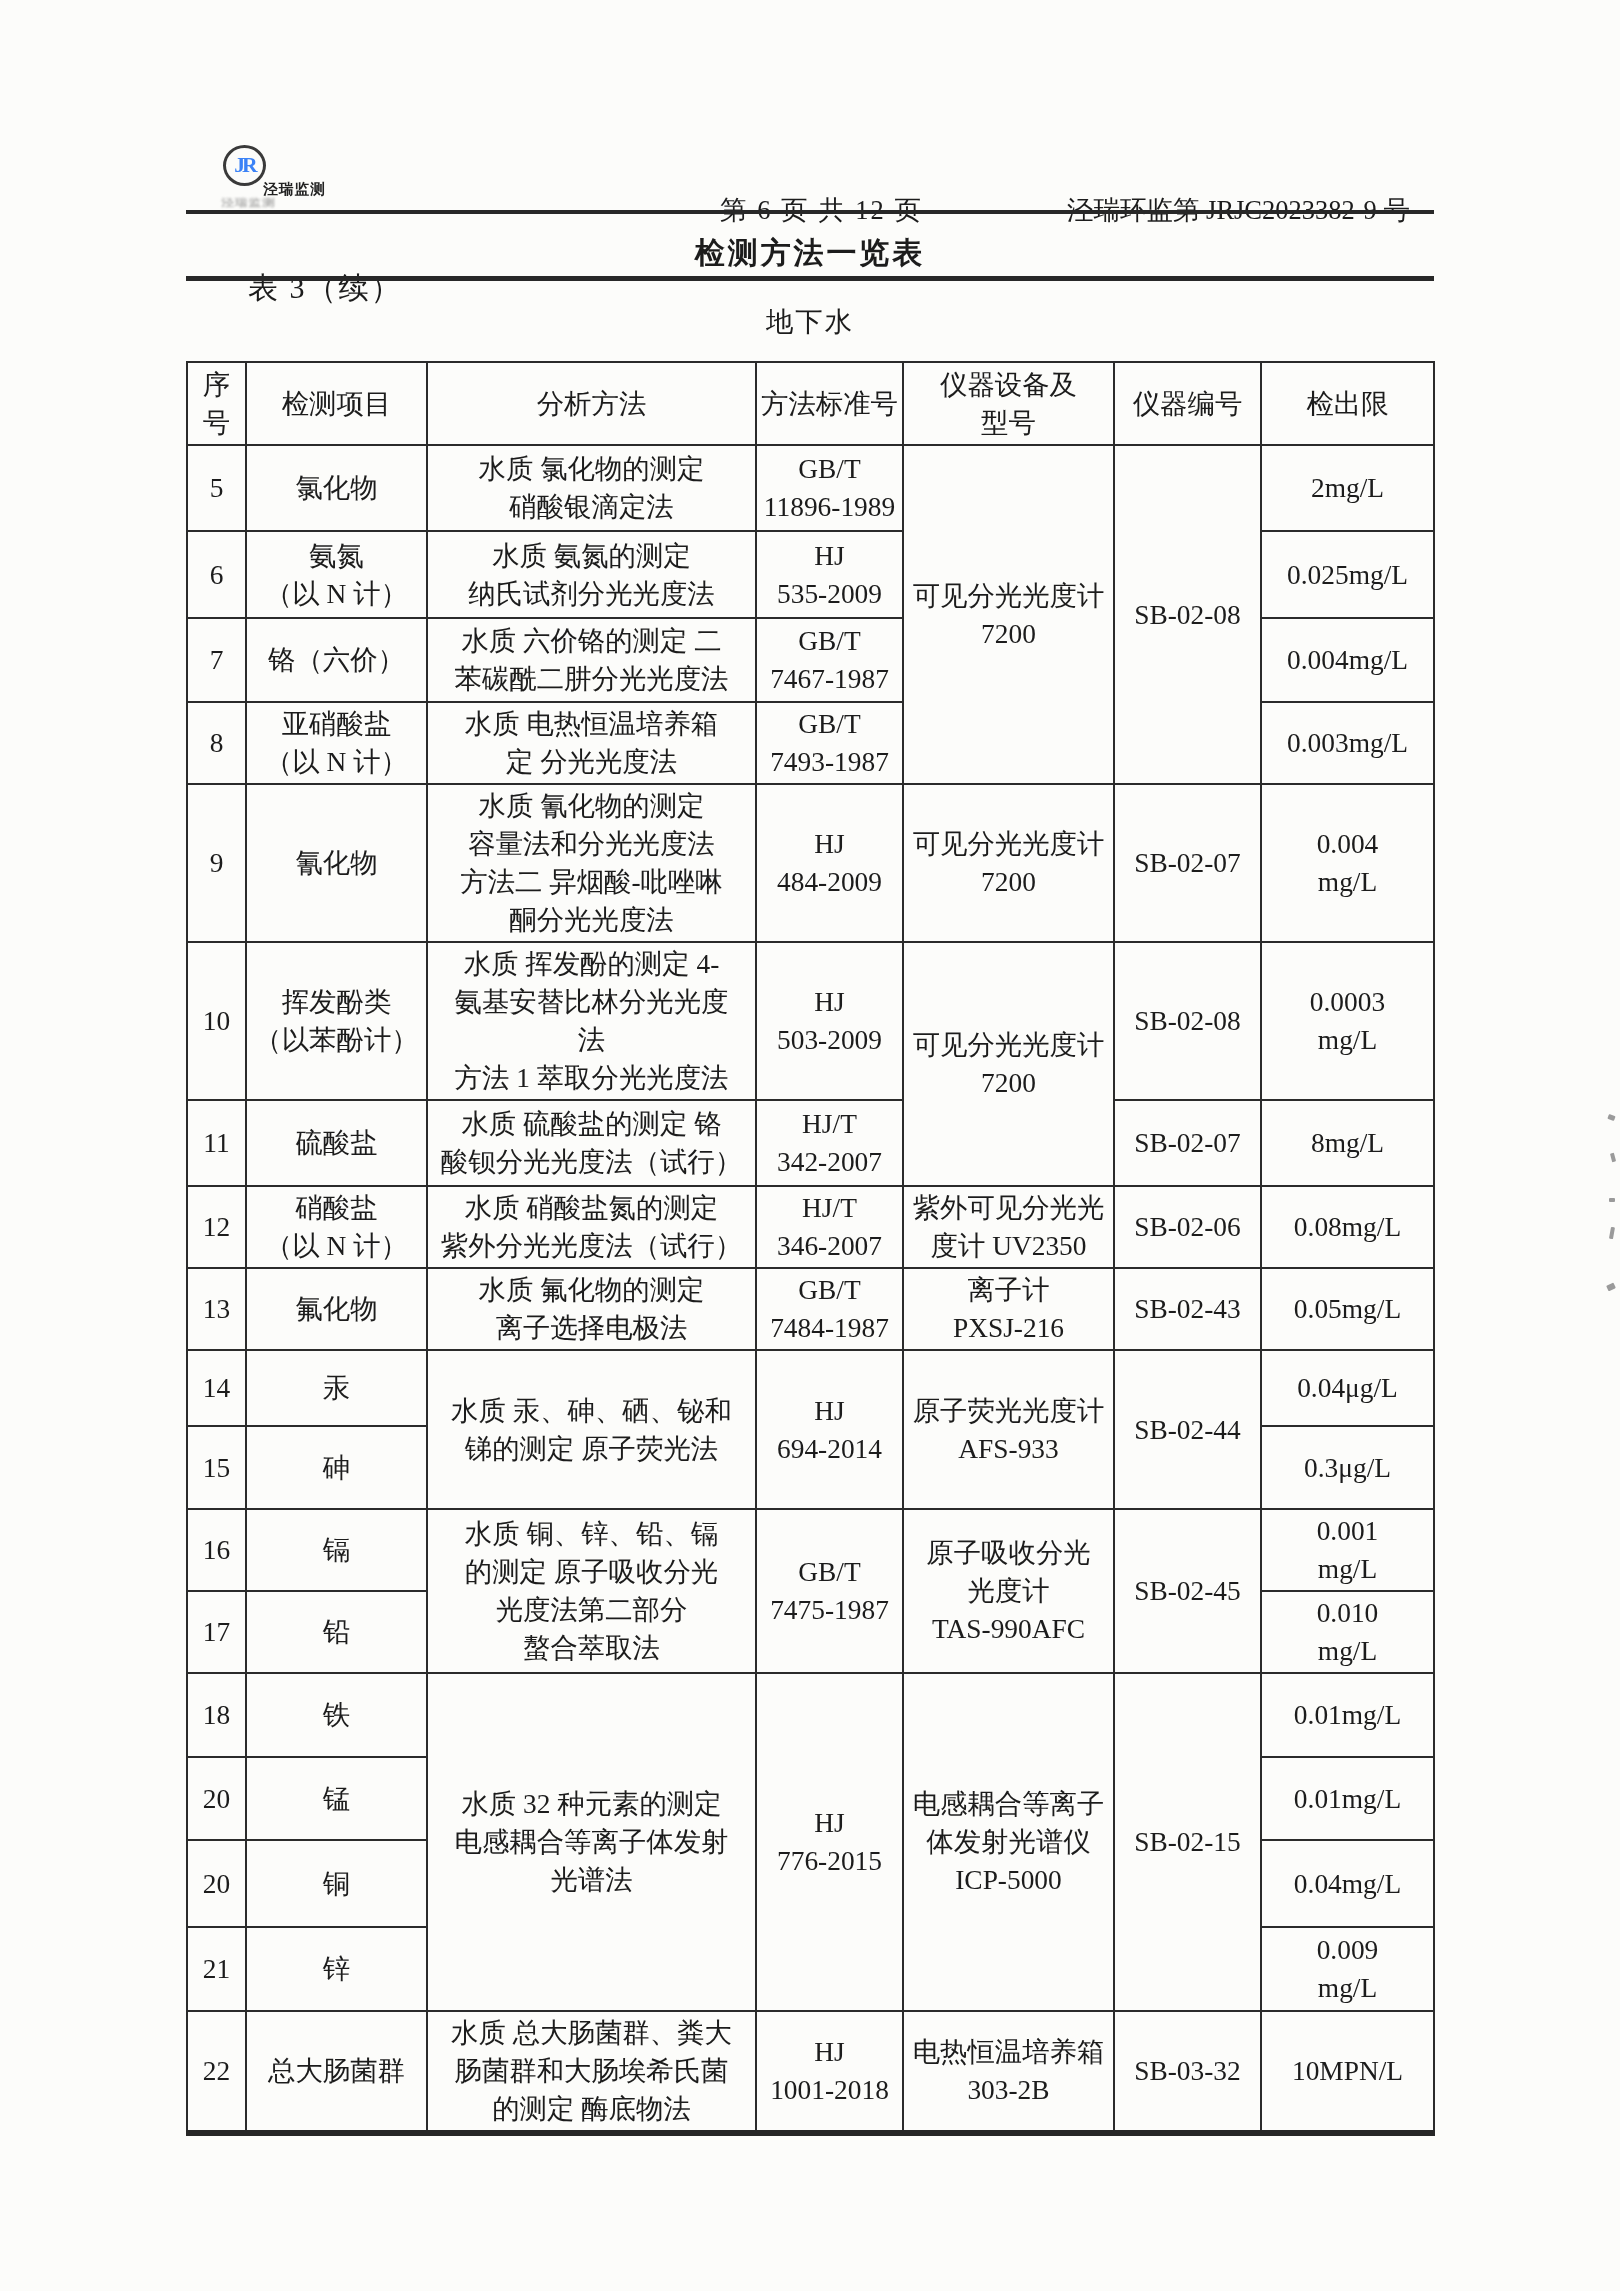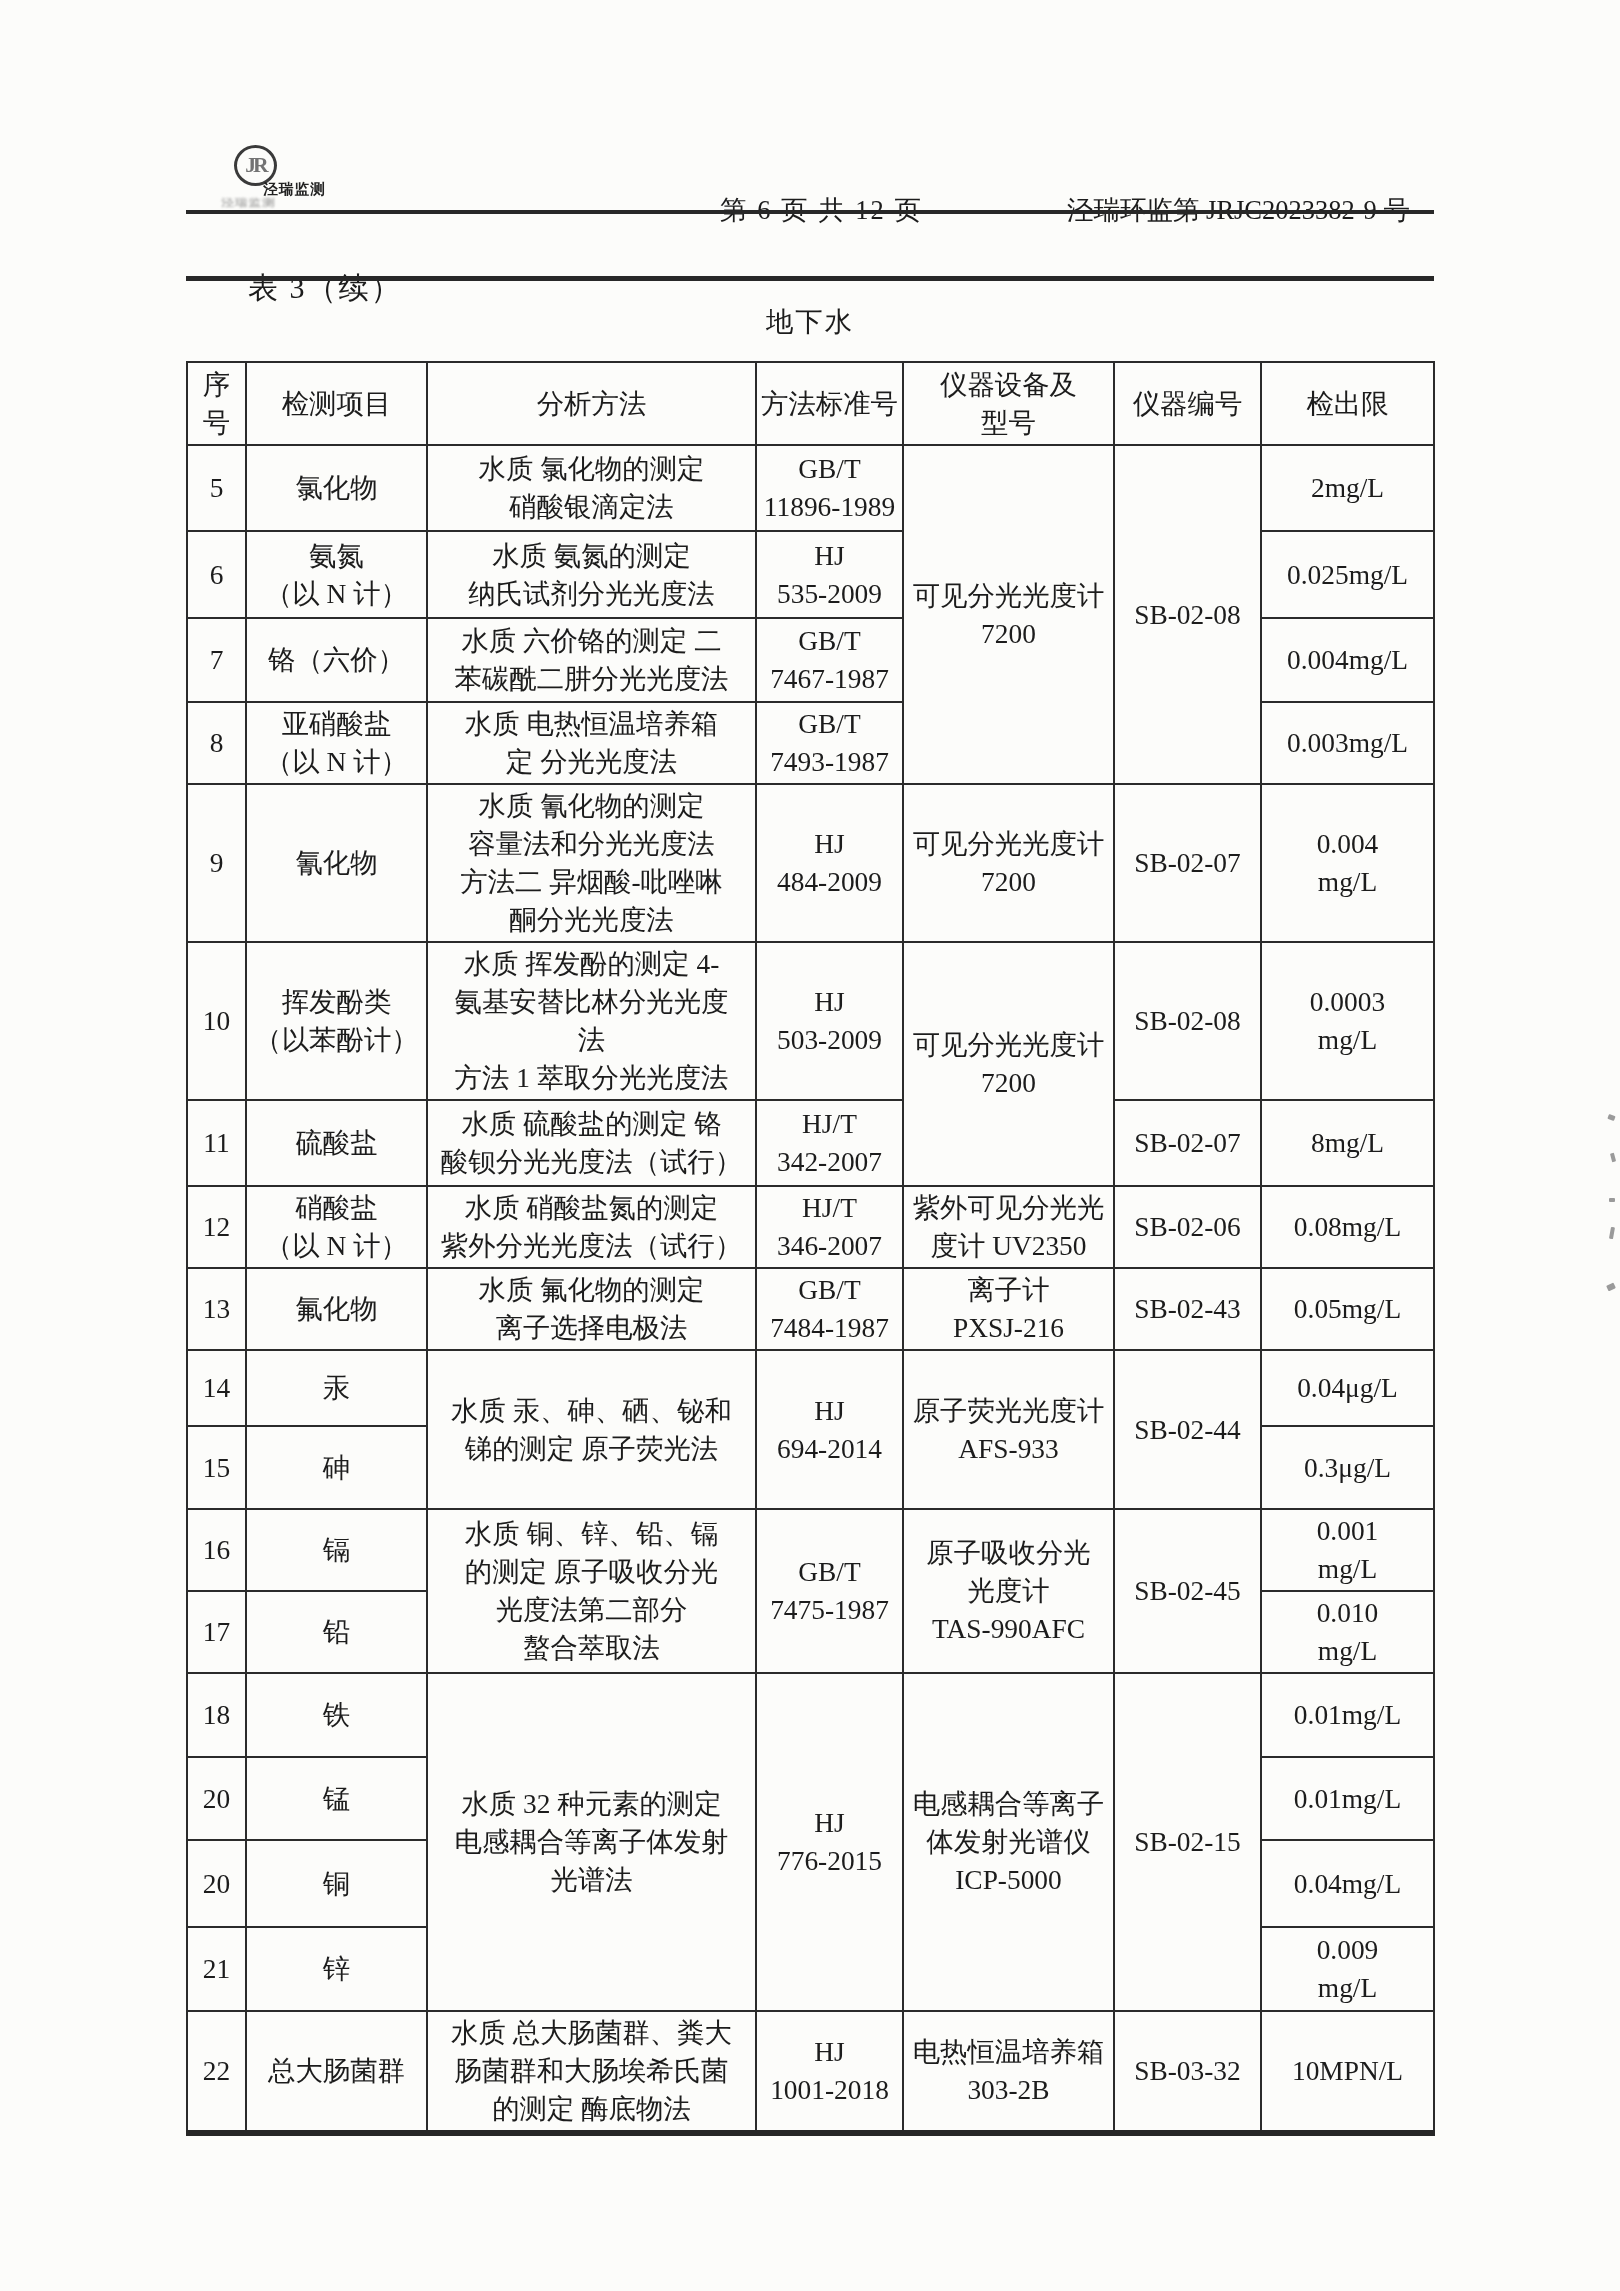--- a/index.html
+++ b/index.html
@@ -6,24 +6,24 @@
   .page{
     position:relative;
     width:1620px;height:2292px;
     background:#fcfcfa;
     font-family:"Liberation Serif","DejaVu Serif",serif;
     color:#1c1c1c;
     overflow:hidden;
   }
   
   .logo-circle{
-    position:absolute;left:234px;top:145px;width:37px;height:35px;
+    position:absolute;left:223px;top:145px;width:37px;height:35px;
     border:3.9px solid #3a3a3a;border-radius:50%;
     display:flex;align-items:center;justify-content:center;
-    font-weight:bold;font-size:21.6px;letter-spacing:-2.9px;color:#737373;
+    font-weight:bold;font-size:21.6px;letter-spacing:-2.9px;color:#3b82f6;
     background:#fcfcfa;
   }
   .logo-name{
     position:absolute;left:212px;top:180px;width:69px;
     font-size:14.7px;font-weight:bold;text-align:center;letter-spacing:1px;color:#222;margin-left:48px;
   }
   .logo-ghost{
     position:absolute;left:214px;top:195px;width:69px;
     font-size:12.7px;font-weight:bold;text-align:center;letter-spacing:1px;
     color:#777;opacity:.55;filter:blur(1.3px);transform:scaleY(.8);
@@ -60,20 +60,21 @@
 <div class="page">
 
   <div class="logo-circle">JR</div>
   <div class="logo-name">泾瑞监测</div>
   <div class="logo-ghost">泾瑞监测</div>
   <div class="page-info">第 6 页 共 12 页</div>
   <div class="report-no">泾瑞环监第 JRJC2023382-9 号</div>
   <div class="rule rule-top"></div>
 
   <div class="table-label">表 3（续）</div>
+  <div class="table-title">检测方法一览表</div>
   <div class="rule rule-title"></div>
   <div class="section-title">地下水</div>
 
   <table class="methods">
     <colgroup>
       <col style="width:59px">
         <col style="width:181px">
         <col style="width:329px">
       <col style="width:147px">
         <col style="width:211px">

